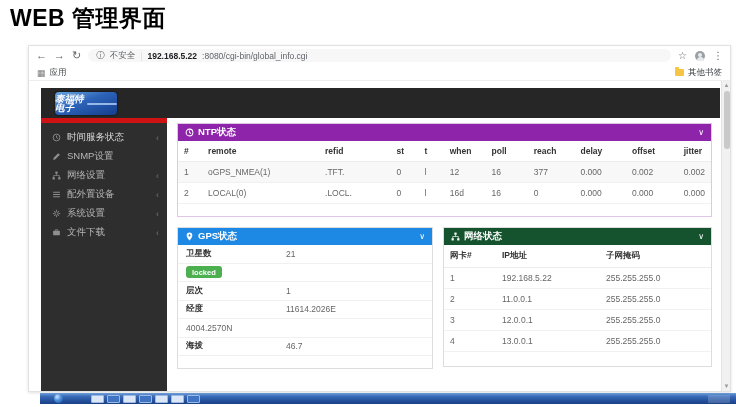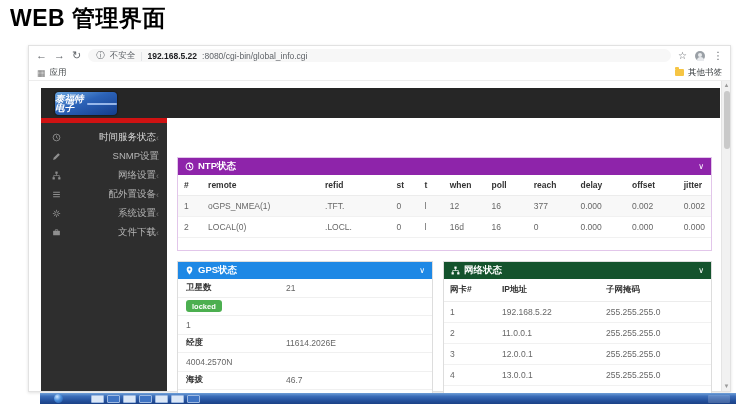--- a/index.html
+++ b/index.html
@@ -38,35 +38,35 @@
   .topnav { height:30px; background:#262626; display:flex; align-items:center; padding-left:14px; flex:none; }
   .logo { width:62px; height:23px; border-radius:4px; background:linear-gradient(160deg,#6aa6e0 0%, #2c63b8 45%, #143d8c 100%);
     color:#fff; font-size:9.5px; font-weight:bold; font-style:italic; display:flex; flex-direction:row;
     align-items:center; justify-content:center; line-height:1; box-shadow:0 0 2px #000; }
   .logo .logo-sub { margin-top:2px; width:46px; height:2.5px; background:rgba(190,215,255,0.75); border-radius:1px; }
   .belowbar { flex:1; display:flex; min-height:0; }
 
   
   .sidebar { width:126px; background:#2e2e2e; flex:none; display:flex; flex-direction:column; }
   .redbar { height:5px; background:#cf1212; flex:none; }
-  .menu { padding-top:5px;text-align:right; }
+  .menu { padding-top:5px; }
   .mi { height:19px; display:flex; align-items:center; padding:0 8px 0 11px; color:#b5b5b5; font-size:9.5px; cursor:pointer; }
   .mi .mi-ic { width:15px; color:#8f8f8f; display:flex; align-items:center; flex:none; }
   .mi .mi-ic svg { width:9px; height:9px; }
   .mi .mi-label { flex:1; white-space:nowrap; overflow:hidden; }
   .mi .mi-ch { color:#777; font-size:9px; }
   .mi.active { color:#d8d8d8; }
 
   
   .main { flex:1; background:#fff; padding:5px 8px 0 10px; min-width:0; }
   .panel { border:1px solid #ddd; background:#fff; }
   .panel-hd { height:17px; color:#fff; font-size:9.5px; font-weight:bold; display:flex; align-items:center; padding:0 7px; gap:4px; }
   .panel-hd svg { width:9px; height:9px; flex:none; }
   .panel-hd .hd-ch { margin-left:auto; font-size:8px; font-weight:normal; }
-  .panel.ntp { border-color:#e2c6ea; margin-bottom:10px;margin-top:34px; }
+  .panel.ntp { border-color:#e2c6ea; margin-bottom:10px; }
   .panel.ntp .panel-hd { background:#8e24aa; }
   .panel.gps .panel-hd { background:#1e88e5; }
   .panel.net .panel-hd { background:#14532d; }
 
   table { border-collapse:collapse; width:100%; font-size:8.5px; }
   th { text-align:left; color:#333; font-weight:bold; padding:5px 6px; border-bottom:1px solid #ececec; }
   td { color:#666; padding:5px 6px; border-bottom:1px solid #f1f1f1; }
   .ntp-body { padding-bottom:12px; }
   .ntp tr.odd td { background:#f8f8f8; }
   .ntp th:nth-child(1), .ntp td:nth-child(1) { width:26px; }
@@ -303,20 +303,21 @@
                 </div>
                 <div class="gps-body">
                   <div class="gps-row">
                     <span class="gps-label">卫星数</span>
                     <span class="gps-value">21</span>
                   </div>
                   <div class="gps-row">
                     <span class="badge">locked</span>
                   </div>
                   <div class="gps-row">
+                    <span class="gps-label">层次</span>
                     <span class="gps-value">1</span>
                   </div>
                   <div class="gps-row">
                     <span class="gps-label">经度</span>
                     <span class="gps-value">11614.2026E</span>
                   </div>
                   <div class="gps-row">
                     <span class="gps-value">4004.2570N</span>
                   </div>
                   <div class="gps-row">

